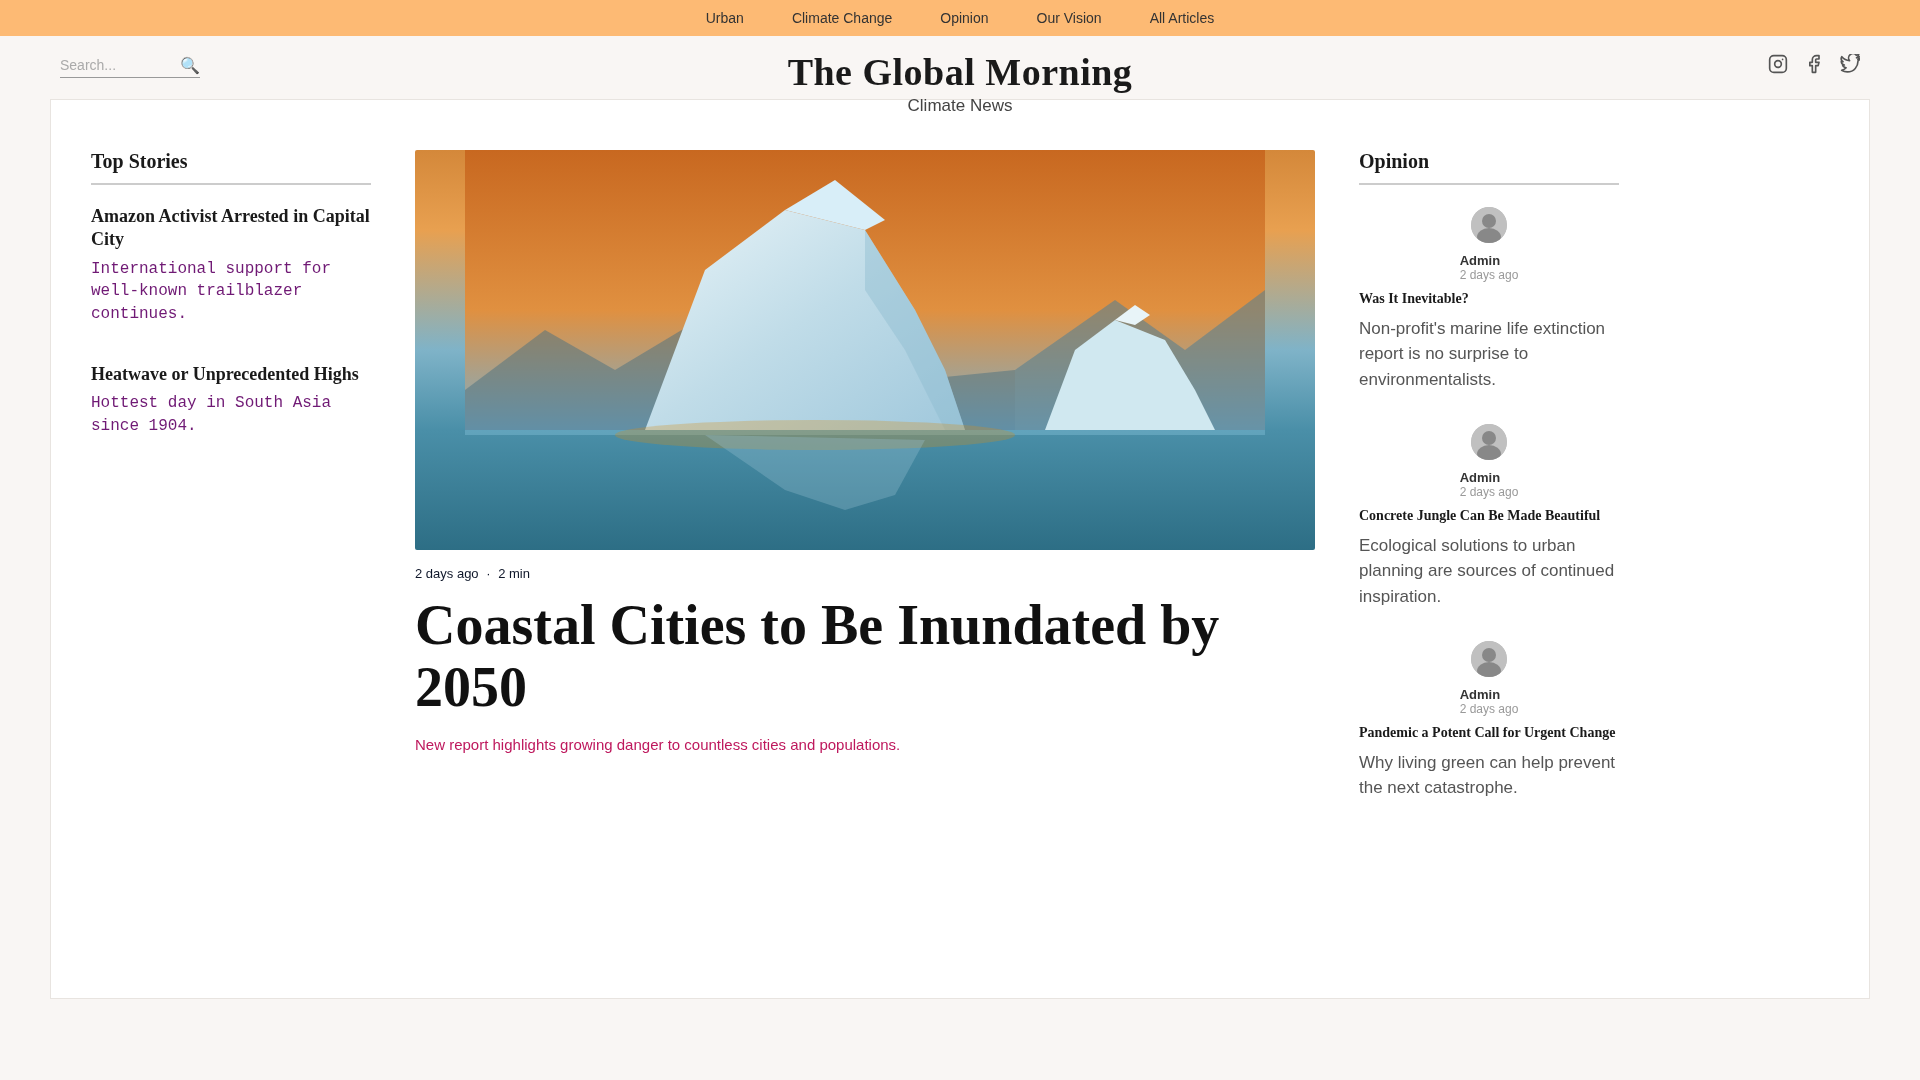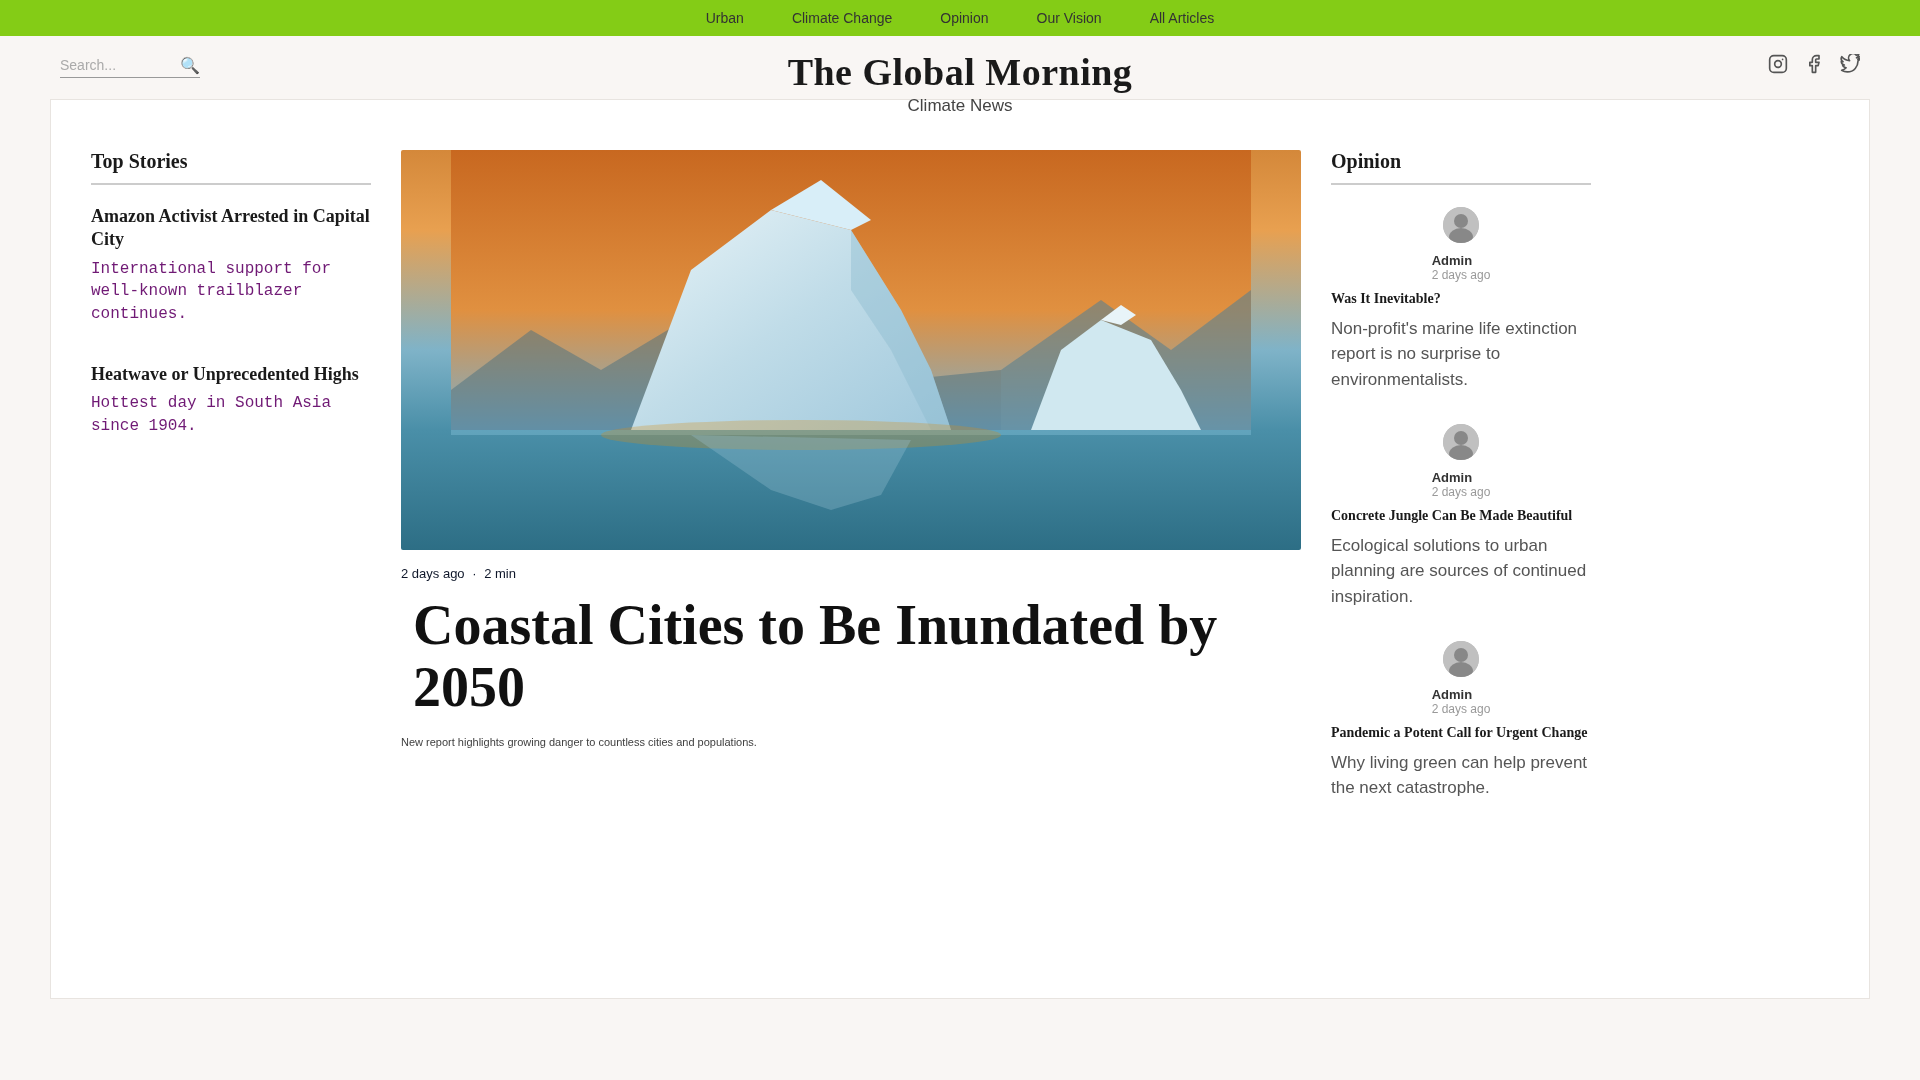--- a/index.html
+++ b/index.html
@@ -1,20 +1,20 @@
 <!DOCTYPE html>
 <html><head>
   <meta charset="utf-8">
   <style>
     * { margin: 0; padding: 0; box-sizing: border-box; }
     body { font-family: 'Georgia', serif; background: #f9f6f4; color: #222; width: 1920px; min-height: 1080px; overflow-x: hidden; }
 
     
     .top-nav {
-      background: #84cc16;
+      background: #fdba74;
       height: 36px;
       display: flex;
       align-items: center;
       justify-content: center;
       gap: 48px;
     }
     .top-nav a {
       font-family: 'Arial', sans-serif;
       font-size: 14px;
       color: #333;
@@ -153,25 +153,24 @@
       margin-bottom: 14px;
     }
     .article-meta span { margin-right: 4px; }
     .article-title {
       font-size: 56px;
       font-weight: 800;
       line-height: 1.1;
       color: #111;
       font-family: 'Georgia', serif;
       margin-bottom: 16px;
-      margin-left: 12px;
     }
     .article-summary {
-      font-size: 11px;
-      color: #404040;
+      font-size: 15px;
+      color: #be185d;
       font-family: 'Arial', sans-serif;
       line-height: 1.5;
     }
 
     
     .opinion-col {
       width: 260px;
       flex-shrink: 0;
       padding: 20px 0;
     }
@@ -314,21 +313,21 @@
     <span class="social-icon" title="Twitter">
       <svg width="20" height="20" viewBox="0 0 24 24" fill="none" stroke="#555" stroke-width="2" stroke-linecap="round" stroke-linejoin="round">
         <path d="M23 3a10.9 10.9 0 0 1-3.14 1.53A4.48 4.48 0 0 0 22.43.36a9 9 0 0 1-2.88 1.1A4.52 4.52 0 0 0 11.5 8a12.8 12.8 0 0 1-9.29-4.71 4.52 4.52 0 0 0 1.4 6.03 4.47 4.47 0 0 1-2.05-.56v.06a4.52 4.52 0 0 0 3.63 4.43 4.54 4.54 0 0 1-2.04.08 4.52 4.52 0 0 0 4.22 3.14A9.05 9.05 0 0 1 2 19.54 12.77 12.77 0 0 0 8.86 21.5c8.23 0 12.73-6.82 12.73-12.73 0-.2 0-.39-.01-.58A9.1 9.1 0 0 0 24 5.7a9 9 0 0 1-2.56.7A4.52 4.52 0 0 0 23 3z"></path>
       </svg>
     </span>
   </div>
 </header>
 
 <div class="main-container">
 
-  <div class="card-bg" style="display:flex; gap:30px; flex:1; padding: 30px 40px;">
+  <div class="card-bg" style="display:flex; gap:44px; flex:1; padding: 30px 40px;">
 
     <aside class="sidebar">
       <div class="sidebar-title">Top Stories</div>
       <div class="sidebar-divider"></div>
 
       <div class="story-card">
         <div class="story-img-placeholder dark-leaves-scene">
 
           <svg width="100%" height="100%" viewBox="0 0 270 120" xmlns="http://www.w3.org/2000/svg" style="position:absolute;top:0;left:0;">
             <rect width="270" height="120" fill="#0d1505"></rect>

